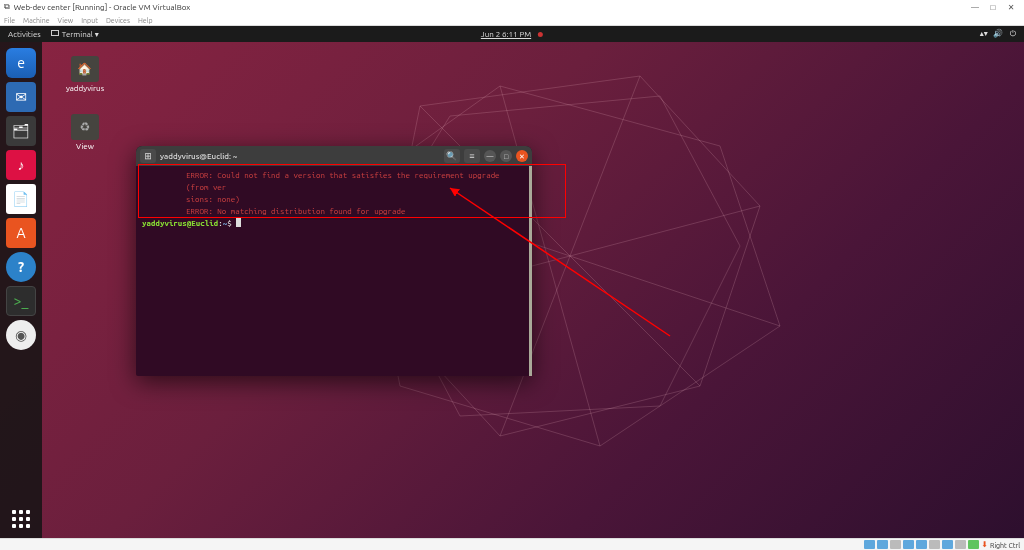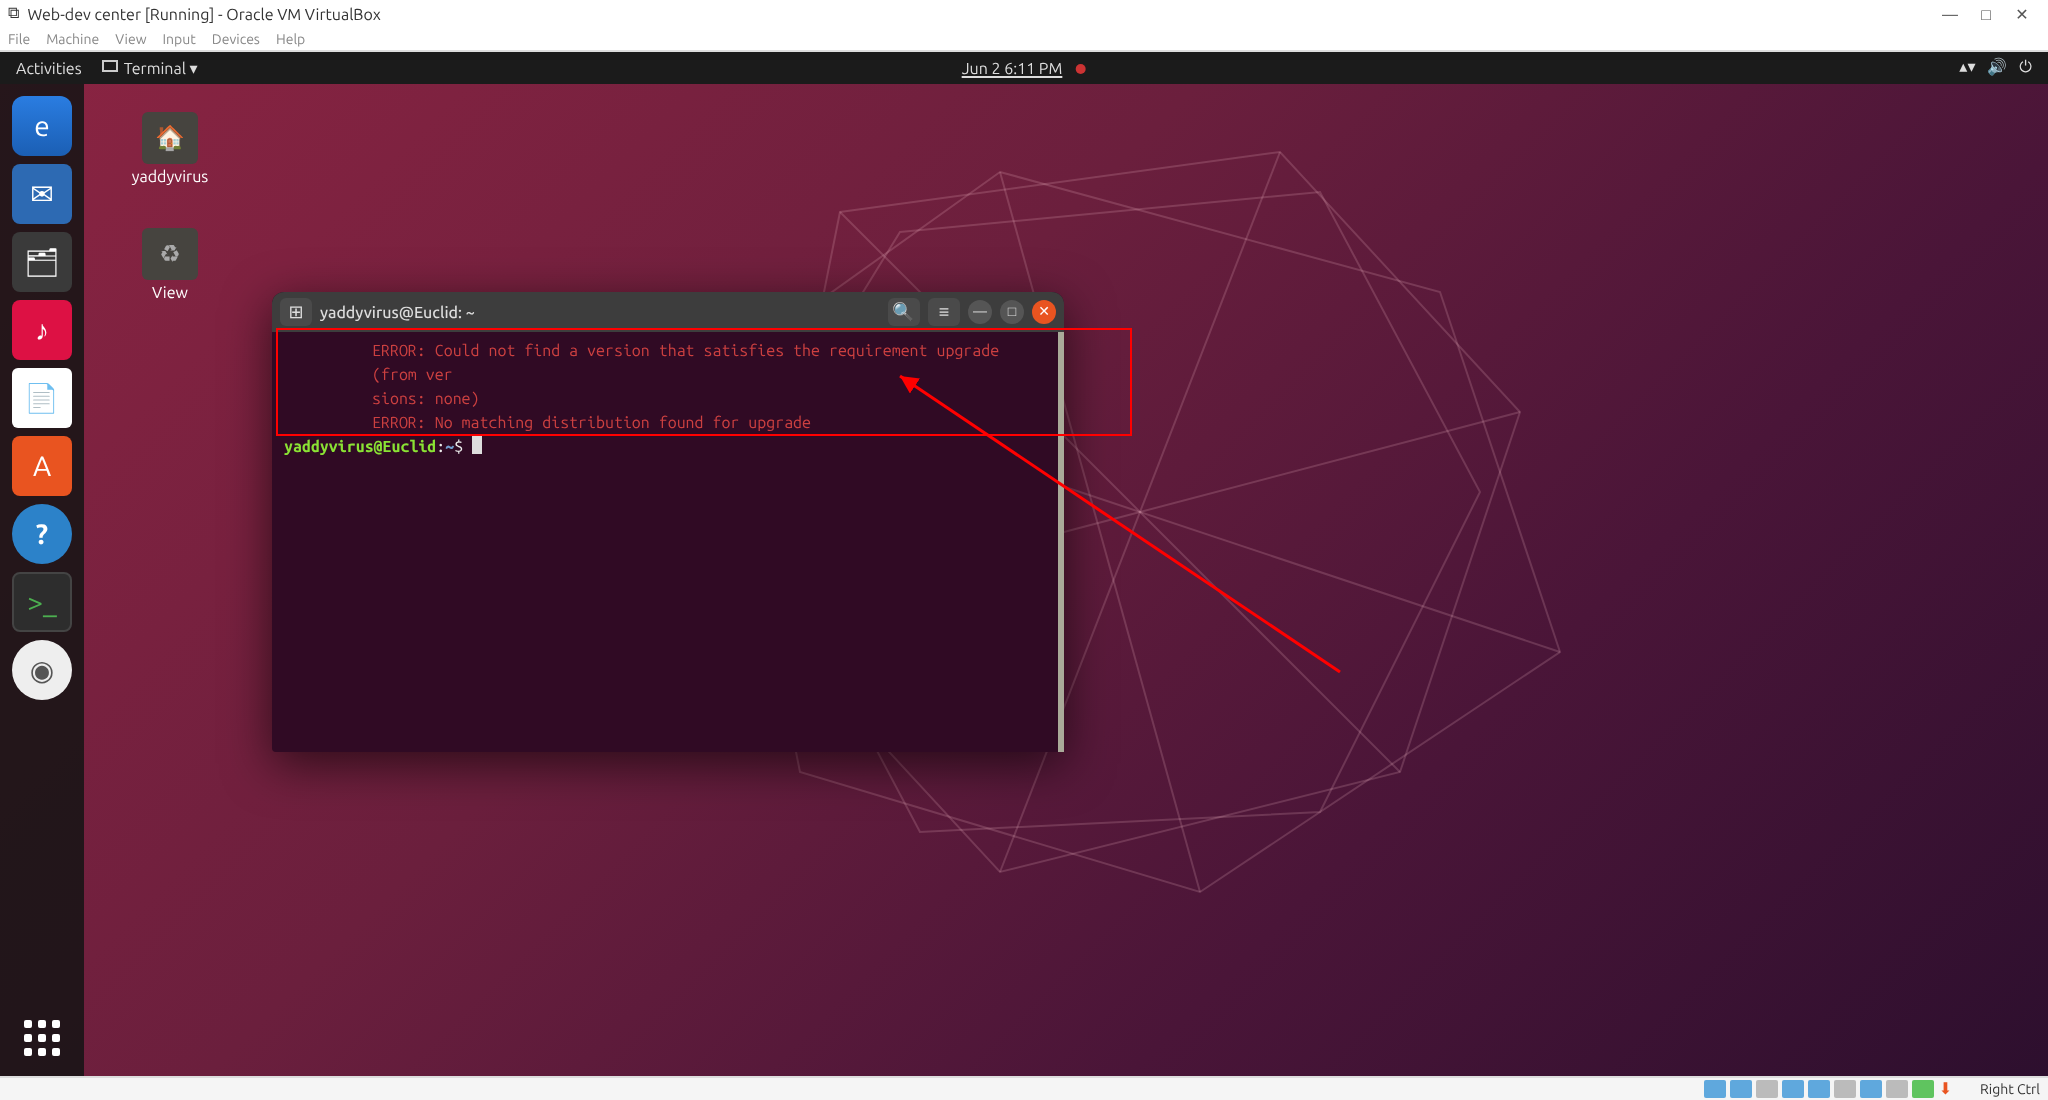--- a/index.html
+++ b/index.html
@@ -59,21 +59,21 @@
 .term-body::after { content:""; position:absolute; right:0; top:0; bottom:0; width:3px; background:#aa9; }
 
 
 .annot-box { position: absolute; border: 1.5px solid #ff0000; z-index: 30; pointer-events: none; }
 .annot-arrow { position: absolute; z-index: 30; pointer-events: none; }
 
 
 .vbox-status { height: 12px; background: #f5f5f5; border-top: 1px solid #ddd; display: flex; align-items: center; justify-content: flex-end; gap: 2px; padding: 0 4px; font-size: 7px; color: #444; }
 .vbox-status .st { width: 11px; height: 9px; background: #5fa8dd; border-radius: 1px; }
 .vbox-status .st.gray { background: #bbb; }
-.vbox-status .txt { margin-left: 12px; color: #333; }
+.vbox-status .txt { margin-left: 0; color: #333; }
 .record-dot { width:5px; height:5px; border-radius:50%; background:#cc3333; display:inline-block; margin-left:3px;}
 </style>
 </head>
 <body>
 
 <div class="vbox-window">
 
   <div class="vbox-titlebar">
     <span style="margin-right:4px;">⧉</span>
     <span class="title">Web-dev center [Running] - Oracle VM VirtualBox</span>

